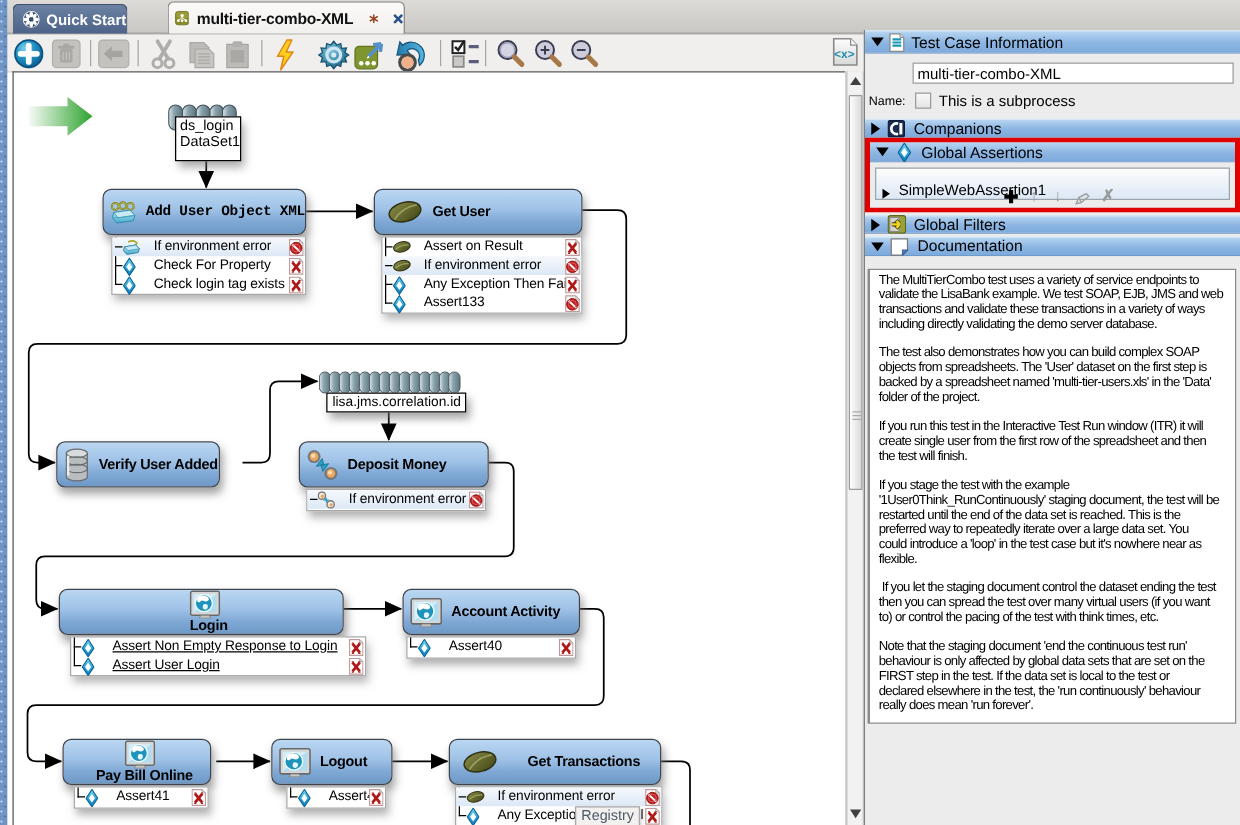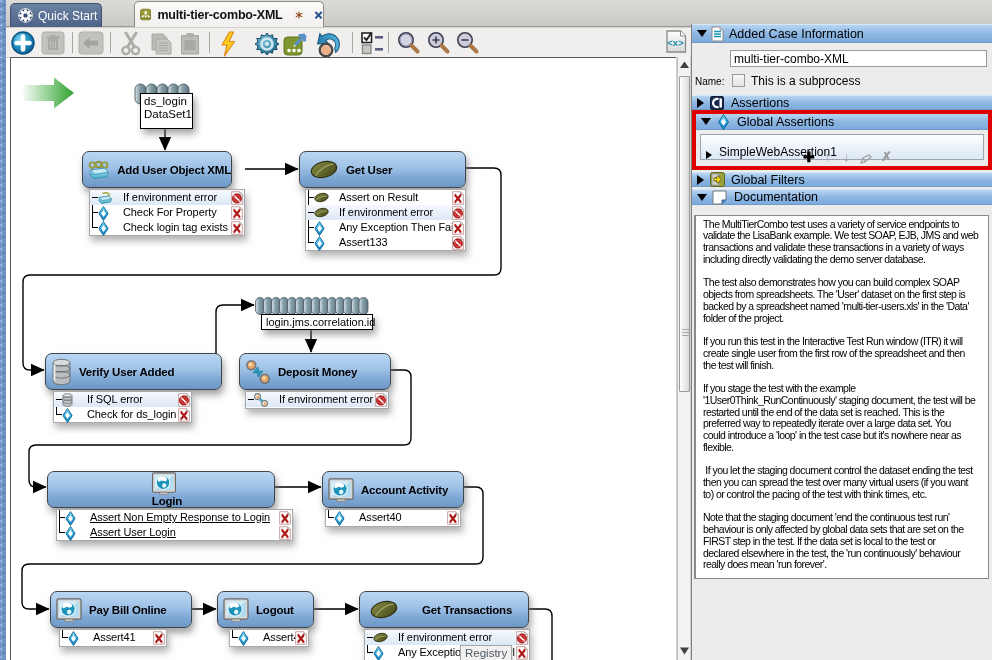--- a/index.html
+++ b/index.html
@@ -9,21 +9,21 @@
 
 #lstrip { position:absolute; left:0; top:0; width:6px; height:660px; background-color:#7095c5;
   background-image: radial-gradient(circle 0.9px at 1.2px 1.2px, #a6c9ec 98%, transparent 100%),
                     radial-gradient(circle 0.9px at 4.2px 5.2px, #54779f 98%, transparent 100%);
   background-size:6px 8px; }
 
 #tabbar { position:absolute; left:6px; top:0; width:986px; height:27px;
   background:linear-gradient(#dddbd8,#cac8c4); border-bottom:1px solid #9c9a97; }
 .tab-qs { position:absolute; left:4px; top:3px; width:92px; height:24px; border-radius:5px 5px 0 0;
   background:linear-gradient(#6b82a2,#4d6288); border:1px solid #41506e; border-bottom:none;
-  color:#fff; font-weight:normal; font-size:12px; display:flex; align-items:center; padding-left:7px; gap:5px; white-space:nowrap; }
+  color:#fff; font-weight:bold; font-size:12px; display:flex; align-items:center; padding-left:7px; gap:5px; white-space:nowrap; }
 .tab-act { position:absolute; left:128px; top:1px; width:190px; height:26px; border-radius:5px 5px 0 0;
   background:linear-gradient(#fbfaf9,#f1f0ee); border:1px solid #8f8d8a; border-bottom:none;
   color:#111; font-weight:bold; font-size:12.5px; letter-spacing:-0.2px; display:flex; align-items:center; padding-left:5px; gap:6px; white-space:nowrap; }
 
 #toolbar { position:absolute; left:6px; top:28px; width:986px; height:29px; background:#f0efed; }
 #toolbar svg { position:absolute; top:3px; }
 .tsep { position:absolute; top:4px; width:1px; height:21px; background:#a8a6a3; }
 
 #canvas { position:absolute; left:10px; top:57px; width:666px; height:603px; background:#fff;
   border-top:1px solid #58595b; border-left:1px solid #58595b; overflow:hidden; }
@@ -387,23 +387,23 @@
           <rect x="48.5" y="0.5" width="9" height="17" rx="4.5" fill="url(#coilg)"></rect>
           <rect x="56.5" y="0.5" width="9" height="17" rx="4.5" fill="url(#coilg)"></rect>
           <rect x="64.5" y="0.5" width="9" height="17" rx="4.5" fill="url(#coilg)"></rect>
           <rect x="72.5" y="0.5" width="9" height="17" rx="4.5" fill="url(#coilg)"></rect>
           <rect x="80.5" y="0.5" width="9" height="17" rx="4.5" fill="url(#coilg)"></rect>
           <rect x="88.5" y="0.5" width="9" height="17" rx="4.5" fill="url(#coilg)"></rect>
           <rect x="96.5" y="0.5" width="9" height="17" rx="4.5" fill="url(#coilg)"></rect>
           <rect x="104" y="0.5" width="9" height="17" rx="4.5" fill="url(#coilg)"></rect>
       </g>
     </svg>
-    <div class="clabel" style="left:250px;top:256px;width:112px;height:16px;padding:1px 4px;border-width:1px;font-size:11px;">login.jms.correlation.id</div>
-
-    <div class="nhead" style="left:71px;top:93px;width:150px;">
+    <div class="clabel" style="left:250px;top:256px;width:112px;height:16px;padding:1px 4px;border-width:1px;font-size:11px;">lisa.jms.correlation.id</div>
+
+    <div class="nhead" style="left:71px;top:93px;width:163px;font-family:Liberation Mono, monospace;">
         <svg width="33" height="30" viewBox="0 0 36 32">
           <use href="#iKeys"></use>
         </svg>
         <span class="ttl">Add User Object XML</span>
       </div>
     <div class="nlist" style="left:78px;top:130.5px;width:156px;height:47px;">
       <div class="rail" style="height:38px"></div>
       <div class="nrow tint"><span class="tick"></span><svg class="rowico" style="top:2px" width="15" height="13" viewBox="0 0 15 13">
             <use href="#mSoap"></use>
           </svg>If environment error<svg class="ric" width="12" height="14" viewBox="0 0 13 15">
@@ -442,39 +442,26 @@
             <use href="#mDia"></use>
           </svg>Any Exception Then Fail<svg class="ric" width="12" height="14" viewBox="0 0 13 15">
             <use href="#rX"></use>
           </svg></div>
       <div class="nrow"><span class="tick"></span><svg class="rowico" style="top:1px" width="11" height="15" viewBox="0 0 11 16">
             <use href="#mDia"></use>
           </svg>Assert133<svg class="ric" width="12" height="14" viewBox="0 0 13 15">
             <use href="#rNo"></use>
           </svg></div>
     </div>
-    <div class="nhead" style="left:34px;top:295px;width:177px;">
+    <div class="nhead" style="left:34px;top:295px;width:131px;">
         <svg width="21" height="28" viewBox="0 0 22 30">
           <use href="#iDb"></use>
         </svg>
         <span class="ttl">Verify User Added</span>
       </div>
-    <div class="nlist" style="left:42px;top:332.5px;width:139px;height:32px;">
-      <div class="rail" style="height:23px"></div>
-      <div class="nrow tint"><span class="tick"></span><svg class="rowico" style="top:1px" width="11" height="14" viewBox="0 0 11 14">
-            <use href="#mDb"></use>
-          </svg>If SQL error<svg class="ric" width="12" height="14" viewBox="0 0 13 15">
-            <use href="#rNo"></use>
-          </svg></div>
-      <div class="nrow"><span class="tick"></span><svg class="rowico" style="top:1px" width="11" height="15" viewBox="0 0 11 16">
-            <use href="#mDia"></use>
-          </svg>Check for ds_login<svg class="ric" width="12" height="14" viewBox="0 0 13 15">
-            <use href="#rX"></use>
-          </svg></div>
-    </div>
     <div class="nhead" style="left:228px;top:295px;width:152px;">
         <svg width="26" height="26" viewBox="0 0 27 27">
           <use href="#iSync"></use>
         </svg>
         <span class="ttl">Deposit Money</span>
       </div>
     <div class="nlist" style="left:234px;top:332.5px;width:144px;height:18px;">
       <div class="rail" style="height:8px"></div>
       <div class="nrow tint"><span class="tick"></span><svg class="rowico" style="top:1px" width="14" height="14" viewBox="0 0 14 14">
             <use href="#mSync"></use>
@@ -508,21 +495,21 @@
         <span class="ttl">Account Activity</span>
       </div>
     <div class="nlist" style="left:314px;top:450.5px;width:136px;height:18px;">
       <div class="rail" style="height:8px"></div>
       <div class="nrow"><span class="tick"></span><svg class="rowico" style="top:1px" width="11" height="15" viewBox="0 0 11 16">
             <use href="#mDia"></use>
           </svg>Assert40<svg class="ric" width="12" height="14" viewBox="0 0 13 15">
             <use href="#rX"></use>
           </svg></div>
     </div>
-    <div class="nhead" style="left:39px;top:533px;width:142px;">
+    <div class="nhead" style="left:39px;top:533px;width:119px;flex-direction:column;">
         <svg width="26" height="24" viewBox="0 0 27 25">
           <use href="#iWeb"></use>
         </svg>
         <span class="ttl">Pay Bill Online</span>
       </div>
     <div class="nlist" style="left:48px;top:570.5px;width:108px;height:18px;">
       <div class="rail" style="height:8px"></div>
       <div class="nrow"><span class="tick"></span><svg class="rowico" style="top:1px" width="11" height="15" viewBox="0 0 11 16">
             <use href="#mDia"></use>
           </svg>Assert41<svg class="ric" width="12" height="14" viewBox="0 0 13 15">
@@ -576,36 +563,36 @@
       </svg>
   </div>
   <div id="rpanel">
     <div class="phead" style="height:19px">
       <span class="tri down"></span>
       <svg style="margin-left:4px" width="13" height="16" viewBox="0 0 13 16">
           <path d="M1 1 H9 L12 4 V15 H1 Z" fill="#fff" stroke="#8a8a8a"></path>
           <path d="M9 1 V4 H12" fill="#e0e0e0" stroke="#8a8a8a" stroke-width="0.8"></path>
           <path d="M3 5.5 H10 M3 8 H10 M3 10.5 H10" stroke="#1896b4" stroke-width="1.7"></path>
         </svg>
-      <span style="margin-left:5px">Added Case Information</span>
+      <span style="margin-left:5px">Test Case Information</span>
     </div>
     <div style="position:relative;height:52px;background:#ececec;font-size:12px;">
       <span style="position:absolute;left:3px;top:9px;font-size:10px;margin-top:24px;">Name:</span>
       <input style="position: absolute; left: 38px; top: 7px; width: 257px; height: 17px; border: 1px solid rgb(153, 153, 153); font-family: &quot;Liberation Sans&quot;, sans-serif; font-size: 12px; padding: 0px 3px;" value="multi-tier-combo-XML">
       <span style="position:absolute;left:40px;top:31px;width:13px;height:13px;background:linear-gradient(#f8f8f8,#e4e4e4);border:1px solid #9a9a9a;"></span>
       <span style="position:absolute;left:59px;top:31px;">This is a subprocess</span>
     </div>
     <div class="phead" style="height:15px">
       <span class="tri right"></span>
       <svg style="margin-left:6px" width="14" height="14" viewBox="0 0 14 14">
           <rect x="0.5" y="0.5" width="13" height="13" rx="1.5" fill="#1a2c50" stroke="#101c36"></rect>
           <path d="M8.5 3 A4.2 4.2 0 1 0 8.5 11" fill="none" stroke="#fff" stroke-width="2.2"></path>
           <rect x="9.5" y="2.5" width="2.4" height="9" fill="#fff"></rect>
         </svg>
-      <span style="margin-left:7px">Assertions</span>
+      <span style="margin-left:7px">Companions</span>
     </div>
     <div id="redbox">
       <div class="phead" style="height:16px;border-top:none;">
         <span class="tri down"></span>
         <svg style="margin-left:6px" width="13" height="16" viewBox="0 0 11 16">
             <use href="#mDia"></use>
           </svg>
         <span style="margin-left:7px">Global Assertions</span>
       </div>
       <div style="position:relative;height:36px;background:#ececec;">

